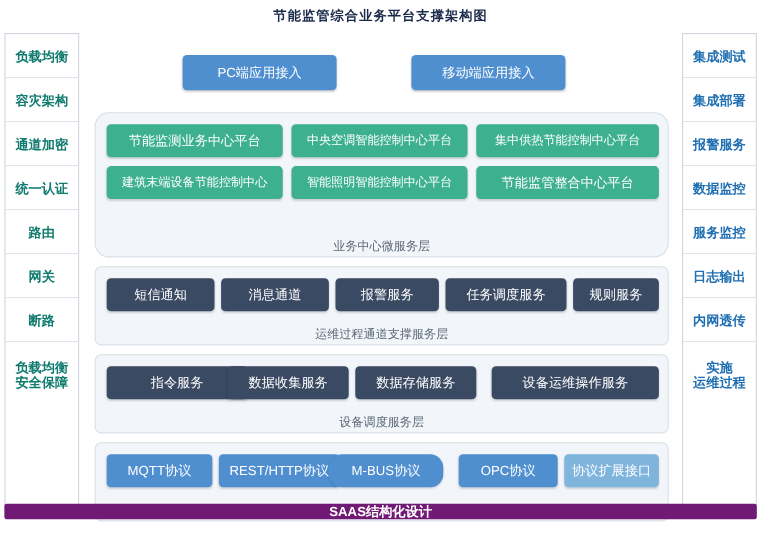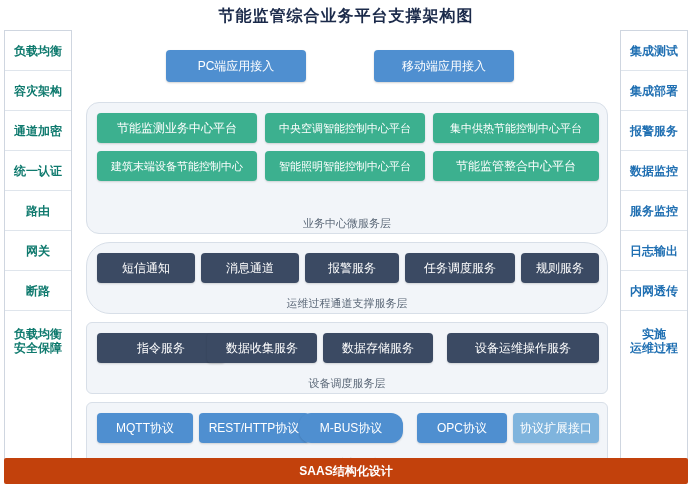--- a/index.html
+++ b/index.html
@@ -19,21 +19,21 @@
     box-sizing: border-box;
   }
 
   
   .title {
     position: absolute;
     left: 0;
     top: 6px;
     width: 692px;
     text-align: center;
-    font-size: 16px;
+    font-size: 12px;
     font-weight: bold;
     color: #1b2a4a;
     letter-spacing: 1px;
   }
 
   
   .side-col {
     position: absolute;
     top: 30px;
     width: 68px;
@@ -114,21 +114,21 @@
     position: absolute;
     bottom: 2px;
     left: 0;
     width: 100%;
     text-align: center;
     font-size: 11px;
     color: #5b6878;
   }
 
   #group-business { top: 72px; height: 132px; border-radius: 13px; }
-  #group-ops      { top: 212px; height: 72px; border-radius: 24px; }
+  #group-ops      { top: 212px; height: 72px; }
   #group-device   { top: 292px; height: 72px; }
   #group-iot      { top: 372px; height: 72px; }
 
   .box {
     position: absolute;
     height: 30px;
     line-height: 30px;
     text-align: center;
     border-radius: 4px;
     font-size: 12px;
@@ -171,22 +171,22 @@
   #i3 { left: 212px; top: 10px; width: 104px; border-radius: 12px; }
   #i4 { left: 330px; top: 10px; width: 90px; }
   #i5 { left: 426px; top: 10px; width: 86px; }
 
   
   .bottom-bar {
     position: absolute;
     left: 4px;
     top: 458px;
     width: 684px;
-    height: 26px;
-    background: #c2410c;
+    height: 14px;
+    background: #701a75;
     color: #ffffff;
     font-size: 12px;
     font-weight: bold;
     display: flex;
     align-items: center;
     justify-content: center;
     border-radius: 2px;
   }
 </style>
 </head>

